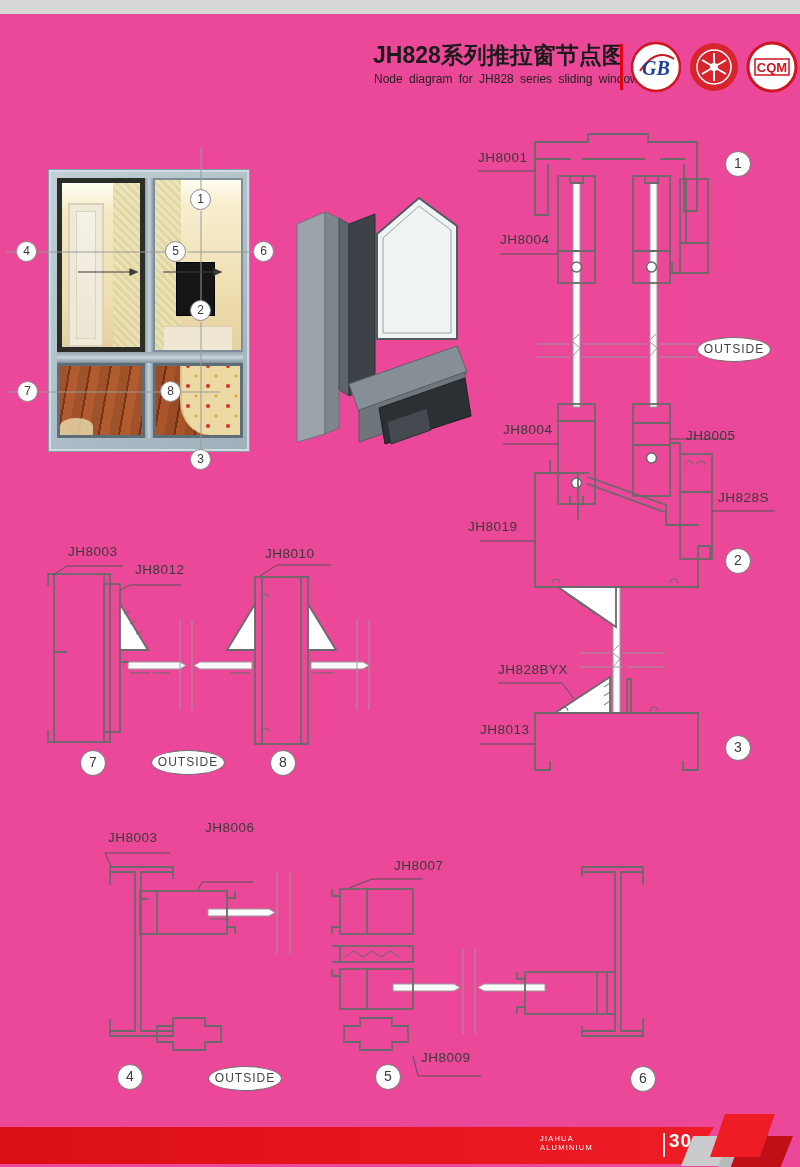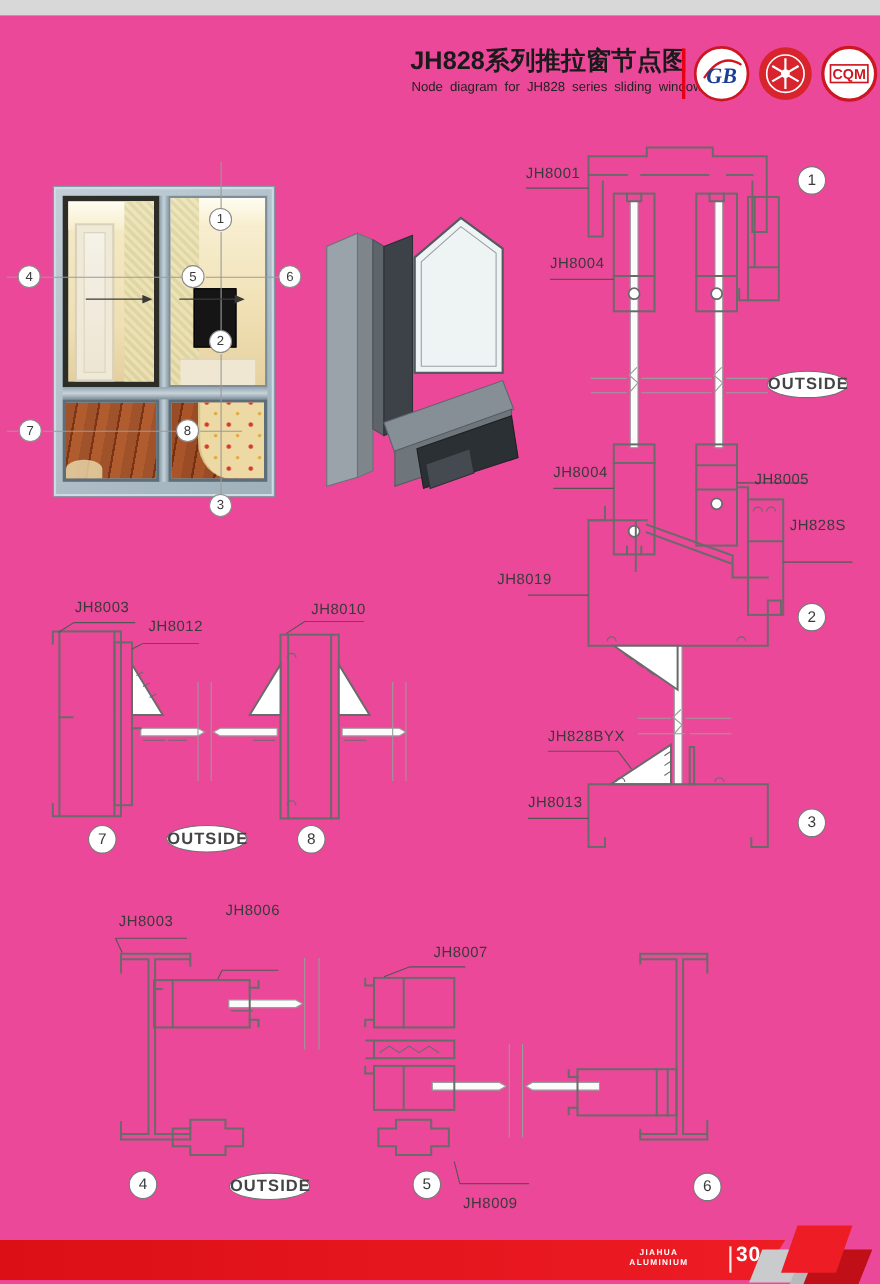--- a/index.html
+++ b/index.html
@@ -9,21 +9,21 @@
   
   .title-cn { position:absolute; left:373px; top:26px; width:250px; font-size:23px; font-weight:bold; color:#1a1a1a; letter-spacing:0px; white-space:nowrap; }
   .title-en { position:absolute; left:374px; top:58px; width:243px; font-size:12px; color:#222; word-spacing:3px; white-space:nowrap; }
   .hdr-divider { position:absolute; left:620px; top:30px; width:3px; height:46px; background:#e60012; }
   .logo { position:absolute; top:27px; width:52px; height:52px; }
 
   
   .plabel { position:absolute; font-size:13.5px; color:#3a3a3a; letter-spacing:0.5px; white-space:nowrap; }
   .ncirc { position:absolute; width:26px; height:26px; border:1.4px solid #787878; border-radius:50%; background:#fff; color:#3a3a3a; font-size:14px; text-align:center; line-height:23px; }
   .ncirc.sm { width:21px; height:21px; font-size:12px; line-height:19px; border-color:#8a8a8a; }
-  .oval { position:absolute; width:74px; height:25px; border:1.3px solid #6f6f6f; border-radius:50%; background:#fff; color:#444; font-size:15px; letter-spacing:1px; text-align:center; line-height:23px;font-weight:bold; }
+  .oval { position:absolute; width:74px; height:25px; border:1.3px solid #6f6f6f; border-radius:50%; background:#fff; color:#444; font-size:12px; letter-spacing:1px; text-align:center; line-height:23px; }
 
   svg .pf { stroke:#6a6a6a; stroke-width:1.8; fill:none; stroke-linecap:square; }
   svg .pfw { stroke:#6a6a6a; stroke-width:1.8; fill:#ffffff; stroke-linejoin:miter; }
   svg .thin { stroke:#9a9a9a; stroke-width:1; fill:none; }
   svg .glass { fill:#fbfbfb; stroke:#9a9a9a; stroke-width:1; }
   svg .leader { stroke:#555; stroke-width:1; fill:none; }
   svg .hatch { stroke:#6a6a6a; stroke-width:1; fill:none; }
   svg .roller { stroke:#6a6a6a; stroke-width:1.6; fill:#fff; }
   .absvg { position:absolute; }
 
@@ -39,21 +39,21 @@
   .door { position:absolute; left:8%; top:12%; width:46%; height:88%; background:linear-gradient(180deg,#f5f2e8,#ece5d2); border:2px solid #d9d1bb; box-shadow:inset 0 0 0 6px #efe9d8, inset 0 0 0 7px #ddd4bd; }
   .wallpaper { position:absolute; right:0; top:0; width:34%; height:100%; background:repeating-linear-gradient(45deg,#eae2b4 0 3px,#ddd3a0 3px 6px); opacity:0.85; }
   .ceiling { position:absolute; left:0; top:0; width:100%; height:16%; background:linear-gradient(180deg,#fffdf2,#f7edcc); }
   .tv { position:absolute; left:24%; top:48%; width:46%; height:32%; background:#151515; border:1px solid #000; }
   .cabinet { position:absolute; left:10%; bottom:0; width:80%; height:14%; background:#efe7d2; border-top:1px solid #d8cdb2; }
   .curtain { position:absolute; right:-6%; top:-8%; width:78%; height:108%; background:#ecd9a4; border-radius:0 0 0 45%; border-left:2px solid #d8c288; background-image:radial-gradient(circle at 6px 6px,#d8372f 1.5px,rgba(0,0,0,0) 2.5px),radial-gradient(circle at 14px 16px,#e0a93c 1px,rgba(0,0,0,0) 2px); background-size:20px 20px; }
   .rug { position:absolute; left:0; bottom:0; width:40%; height:24%; background:#e9dcae; border-radius:50% 50% 0 0; opacity:.8; }
 
   
   .foot-band { position:absolute; left:0; top:1113px; width:714px; height:37px; background:linear-gradient(90deg,#dc0f16,#ee1c24); clip-path:polygon(0 0,100% 0,calc(100% - 23px) 100%,0 100%); }
-  .brand { position:absolute; left:540px; top:1120px; width:118px; text-align:center; color:#fff; font-size:7.5px; letter-spacing:1.2px; line-height:9px; font-weight:bold; }
+  .brand { position:absolute; left:540px; top:1120px; width:118px; text-align:left; color:#fff; font-size:7.5px; letter-spacing:1.2px; line-height:9px; font-weight:normal; }
   .brand-div { position:absolute; left:663px; top:1119px; width:1.5px; height:24px; background:rgba(255,255,255,.9); }
   .pageno { position:absolute; left:669px; top:1116px; color:#fff; font-size:19px; font-weight:bold; letter-spacing:1px; }
 </style>
 </head>
 <body>
 
 <div class="page">
 
   <div class="title-cn">JH828系列推拉窗节点图</div>
   <div class="title-en">Node diagram for JH828 series sliding windows</div>
@@ -193,22 +193,22 @@
       <path class="hatch" d="M90,590 a4,4 0 1 1 8,0 M180,590 a4,4 0 1 1 8,0"></path>
     </g>
 
     <path class="leader" d="M8,50 H65 M30,133 H88 M33,323 H88 M200,318 H262 M242,390 H305 M10,420 H65 M28,562 H92 L104,578 M10,623 H65"></path>
   </svg>
 
   <div class="plabel" style="left:478px;top:136px">JH8001</div>
   <div class="plabel" style="left:500px;top:218px">JH8004</div>
   <div class="plabel" style="left:503px;top:408px">JH8004</div>
   <div class="plabel" style="left:686px;top:414px">JH8005</div>
-  <div class="plabel" style="left:718px;top:456px">JH828S</div>
-  <div class="plabel" style="left:452px;top:505px">JH8019</div>
+  <div class="plabel" style="left:718px;top:476px">JH828S</div>
+  <div class="plabel" style="left:468px;top:505px">JH8019</div>
   <div class="plabel" style="left:498px;top:648px">JH828BYX</div>
   <div class="plabel" style="left:480px;top:708px">JH8013</div>
   <div class="ncirc" style="left:725px;top:137px">1</div>
   <div class="ncirc" style="left:725px;top:534px">2</div>
   <div class="ncirc" style="left:725px;top:721px">3</div>
   <div class="oval" style="left:697px;top:323px">OUTSIDE</div>
 
   <svg class="absvg" style="left:20px;top:518px" width="400" height="250">
     <polygon class="glass" points="108,130 160,130 166,133.5 160,137 108,137"></polygon>
     <polygon class="glass" points="232,130 180,130 174,133.5 180,137 232,137"></polygon>
@@ -231,21 +231,21 @@
       <path class="hatch" d="M241,66 a4,4 0 1 1 8,0 M241,200 a4,4 0 1 1 8,0"></path>
       <path class="pfw" d="M235,72 V118 H207 Z"></path>
       <path class="pfw" d="M288,72 V118 H316 Z"></path>
       <path class="hatch" d="M210,141 H230 M293,141 H313"></path>
     </g>
     <path class="leader" d="M47,34 H103 M47,34 L33,43 M110,53 H161 M110,53 L100,58 M257,33 H311 M257,33 L240,44"></path>
   </svg>
 
   <div class="plabel" style="left:68px;top:530px">JH8003</div>
   <div class="plabel" style="left:135px;top:548px">JH8012</div>
-  <div class="plabel" style="left:283px;top:532px">JH8010</div>
+  <div class="plabel" style="left:265px;top:532px">JH8010</div>
   <div class="ncirc" style="left:80px;top:736px">7</div>
   <div class="oval" style="left:151px;top:736px">OUTSIDE</div>
   <div class="ncirc" style="left:270px;top:736px">8</div>
 
   <svg class="absvg" style="left:55px;top:812px" width="740" height="280">
     <polygon class="glass" points="153,83 214,83 220,86.5 214,90 153,90"></polygon>
     <polygon class="glass" points="338,158 399,158 405,161.5 399,165 338,165"></polygon>
     <polygon class="glass" points="429,158 490,158 490,165 429,165 423,161.5"></polygon>
     <path class="thin" d="M222,45 V128 M235,45 V128 M408,123 V208 M420,123 V208"></path>
     <g>
@@ -271,21 +271,21 @@
       <rect class="pf" x="470" y="146" width="90" height="42"></rect>
       <path class="pf" d="M542,146 V188 M552,146 V188 M470,153 H462 V147 M470,181 H462 V187"></path>
       <path class="pf" d="M527,41 H588 M527,46 H560 M566,46 H588 M588,41 V58 M527,41 V50 M560,46 V205 M566,46 V205 M527,210 H588 M527,205 H560 M566,205 H588 M588,210 V193 M527,210 V201"></path>
     </g>
     <path class="leader" d="M50,27 H115 M50,27 L56,40 M147,56 H198 M147,56 L143,64 M317,53 H368 M317,53 L294,62 M363,250 H426 M363,250 L358,230"></path>
   </svg>
 
   <div class="plabel" style="left:108px;top:816px">JH8003</div>
   <div class="plabel" style="left:205px;top:806px">JH8006</div>
   <div class="plabel" style="left:394px;top:844px">JH8007</div>
-  <div class="plabel" style="left:421px;top:1072px">JH8009</div>
+  <div class="plabel" style="left:421px;top:1036px">JH8009</div>
   <div class="ncirc" style="left:117px;top:1050px">4</div>
   <div class="oval" style="left:208px;top:1052px">OUTSIDE</div>
   <div class="ncirc" style="left:375px;top:1050px">5</div>
   <div class="ncirc" style="left:630px;top:1052px">6</div>
 
   <div class="foot-band"></div>
   <div class="brand">
     <div>JIAHUA</div>
     <div>ALUMINIUM</div>
   </div>

